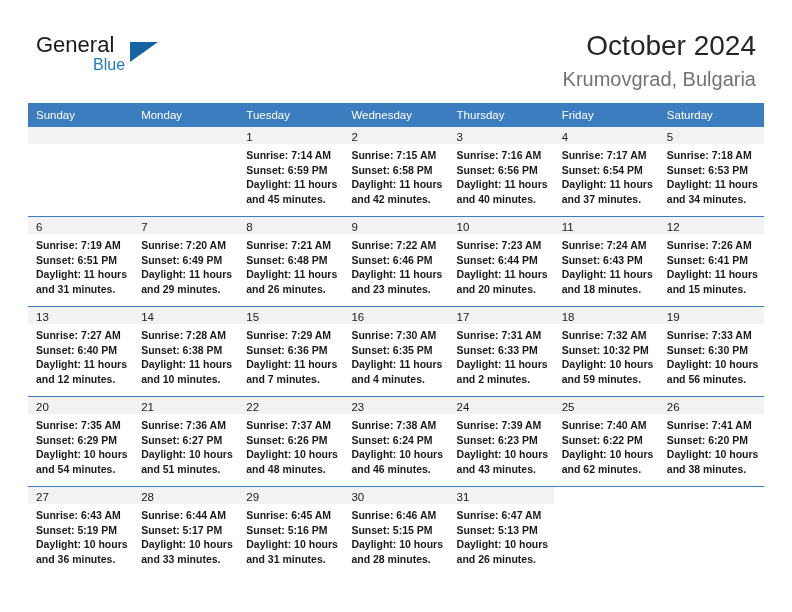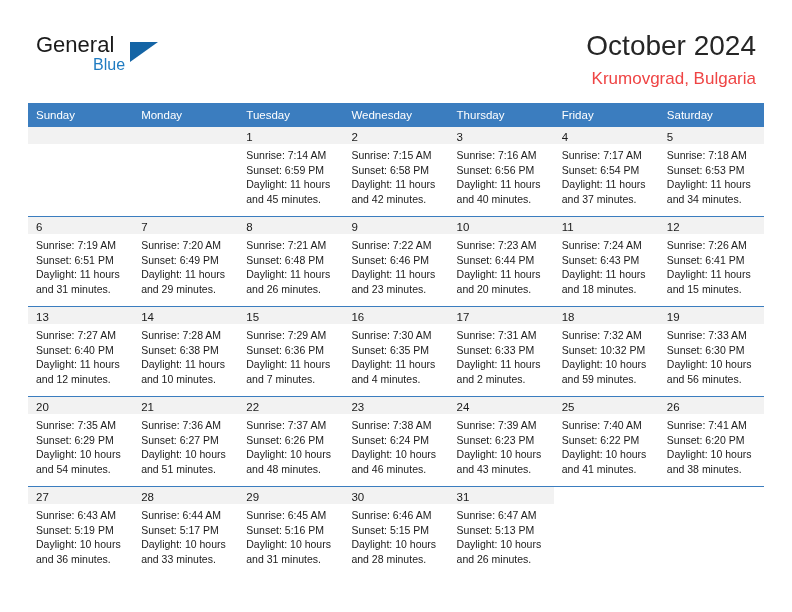--- a/index.html
+++ b/index.html
@@ -70,22 +70,22 @@
     text-align: right;
   }
   .cal-title {
     font-size: 28px;
     color: #262626;
     line-height: 32px;
     font-weight: normal;
     margin: 0;
   }
   .cal-subtitle {
-    font-size: 17px;
-    color: #ef4444;
+    font-size: 20px;
+    color: #737373;
     line-height: 22px;
     margin-top: 6px;
   }
 
   
   .calendar {
     position: absolute;
     left: 28px;
     top: 103px;
     width: 736px;
@@ -132,20 +132,21 @@
   }
   .cell.empty .daynum-band { background: #f2f2f2; }
   .cell.blank .daynum-band { background: transparent; }
   .daynum {
     font-size: 11.5px;
     color: #1a1a1a;
     padding-left: 8px;
   }
   .lines {
     padding: 4px 6px 0 8px;
+    font-weight: bold;
   }
   .line {
     font-size: 10.5px;
     line-height: 14.6px;
     color: #1a1a1a;
     white-space: nowrap;
   }
 </style>
 </head>
 <body>
@@ -473,21 +474,21 @@
                 </div>
               </div>
             </td>
             <td>
               <div class="cell">
                 <div class="daynum-band"><span class="daynum">25</span></div>
                 <div class="lines">
                   <div class="line">Sunrise: 7:40 AM</div>
                   <div class="line">Sunset: 6:22 PM</div>
                   <div class="line">Daylight: 10 hours</div>
-                  <div class="line">and 41 minutes.</div>
+                  <div class="line">and 62 minutes.</div>
                 </div>
               </div>
             </td>
             <td>
               <div class="cell">
                 <div class="daynum-band"><span class="daynum">26</span></div>
                 <div class="lines">
                   <div class="line">Sunrise: 7:41 AM</div>
                   <div class="line">Sunset: 6:20 PM</div>
                   <div class="line">Daylight: 10 hours</div>

